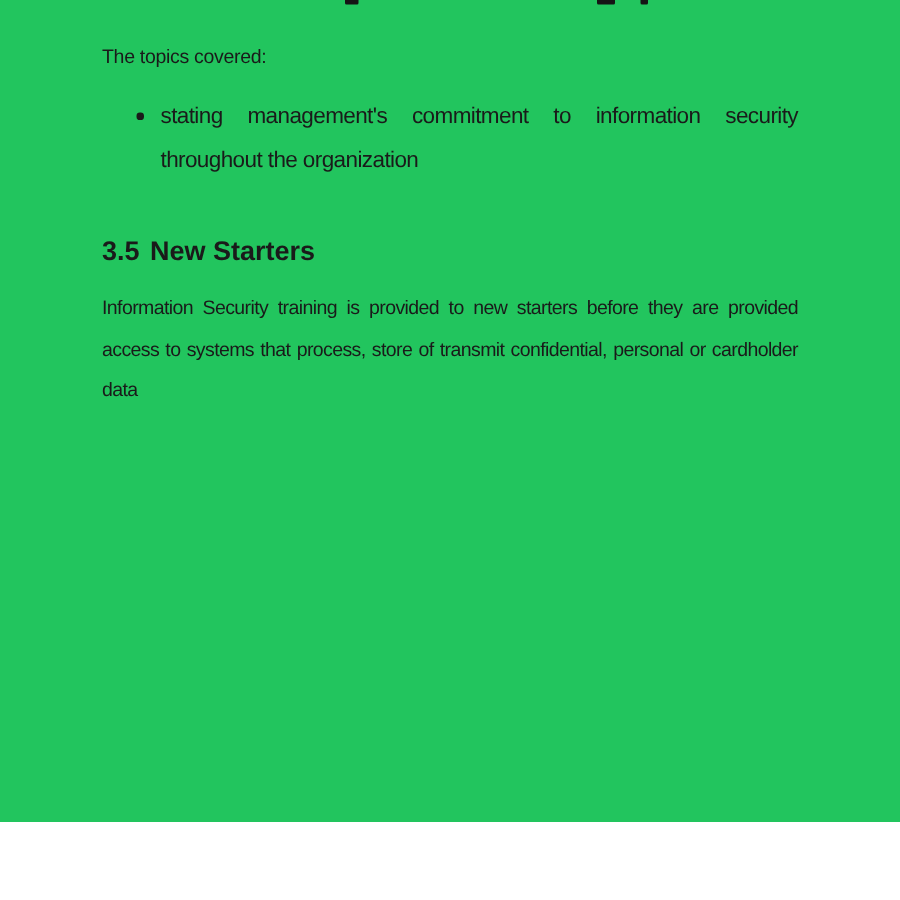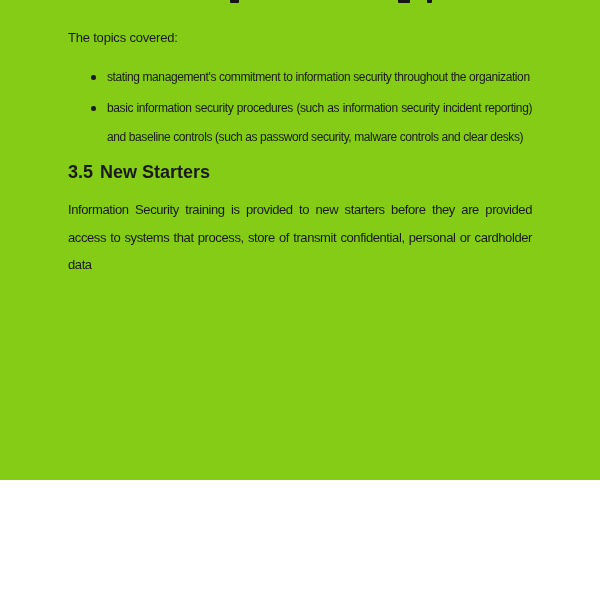--- a/index.html
+++ b/index.html
@@ -6,23 +6,23 @@
   html, body { width: 600px; height: 600px; }
   body {
     font-family: "Liberation Sans", "DejaVu Sans", sans-serif;
     background: #ffffff;
     color: #1a1a1a;
     overflow: hidden;
   }
   .page {
     position: relative;
     width: 600px;
-    height: 480px;
+    height: 548px;
     padding: 0 68px;
-    background: #84cc16;
+    background: #22c55e;
     overflow: hidden;
   }
   
   .frag {
     position: absolute;
     top: 0;
     height: 3px;
     background: #151515;
     border-radius: 0 0 1px 1px;
   }
@@ -34,37 +34,37 @@
     margin-top: 23px;
     font-size: 13px;
     line-height: 29px;
     letter-spacing: -0.2px;
   }
   .topics-list { margin-top: 11px; }
   .bullet-item {
     position: relative;
     padding-left: 39px;
     margin-bottom: 2px;
-    font-size: 12px;
+    font-size: 15px;
     line-height: 29px;
     letter-spacing: -0.4px;
     text-align: justify;
     text-justify: inter-word;
   }
   .bullet-dot {
     position: absolute;
     left: 23px;
     top: 12px;
     width: 4.5px;
     height: 4.5px;
     border-radius: 50%;
     background: #1a1a1a;
   }
   .section-heading {
-    margin-top: 8px;
+    margin-top: 34px;
     font-size: 18px;
     font-weight: bold;
     line-height: 24px;
     letter-spacing: 0;
   }
   .sec-num { display: inline-block; width: 32px; }
   .body-para {
     margin-top: 12px;
     font-size: 13px;
     line-height: 27.5px;
@@ -82,24 +82,20 @@
   <div class="frag frag-2"></div>
   <div class="frag frag-3"></div>
 
   <div class="intro">The topics covered:</div>
 
   <div class="topics-list">
     <div class="bullet-item">
       <span class="bullet-dot"></span>
       <span>stating management's commitment to information security throughout the organization</span>
     </div>
-    <div class="bullet-item">
-      <span class="bullet-dot"></span>
-      <span>basic information security procedures (such as information security incident reporting) and baseline controls (such as password security, malware controls and clear desks)</span>
-    </div>
   </div>
 
   <div class="section-heading">
     <span class="sec-num">3.5</span><span class="sec-title">New Starters</span>
   </div>
 
   <div class="body-para">Information Security training is provided to new starters before they are provided access to systems that process, store of transmit confidential, personal or cardholder data</div>
 
 </div>
 

